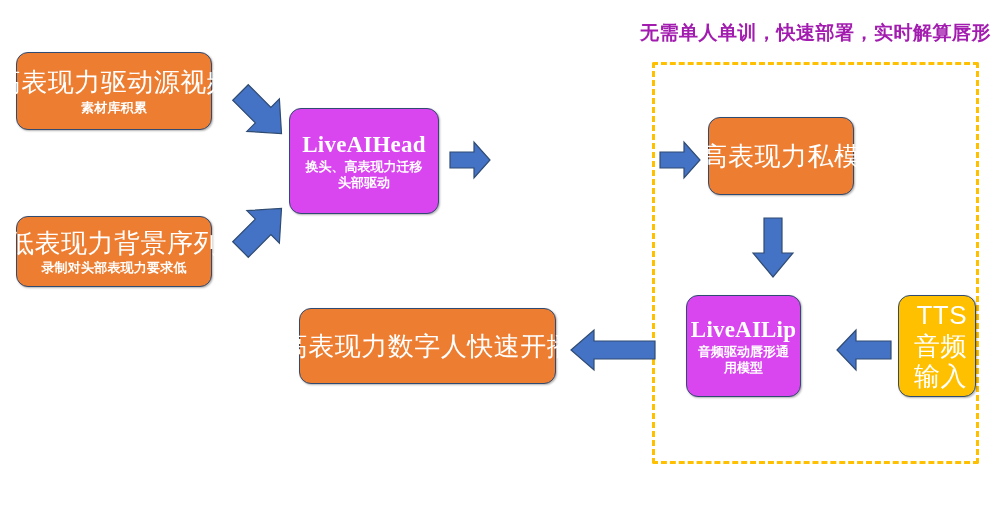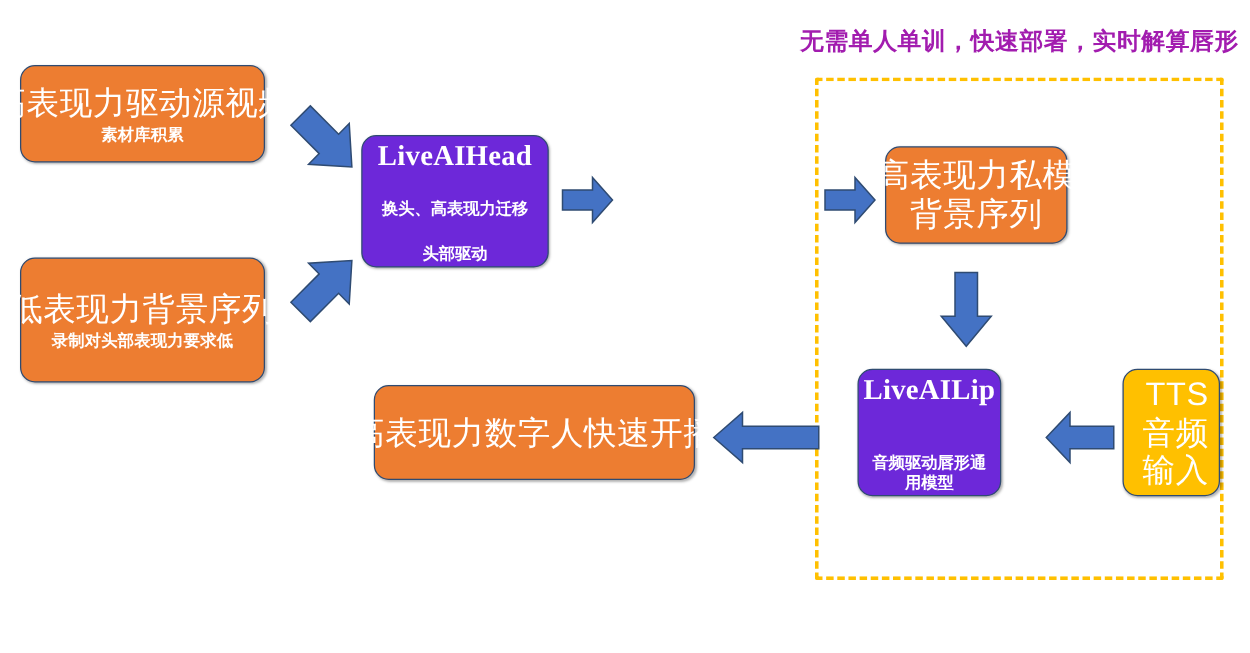--- a/index.html
+++ b/index.html
@@ -28,21 +28,21 @@
     flex-direction: column;
     align-items: center;
     justify-content: center;
     text-align: center;
     color: #ffffff;
     line-height: 1.18;
     box-shadow: 1px 1px 2px rgba(0,0,0,0.30);
     padding: 2px 8px;
   }
   .node.orange { background: #ED7D31; }
-  .node.blue   { background: #6d28d9; justify-content: space-between; }
+  .node.blue   { background: #d946ef; }
   .node.yellow { background: #FFC000; }
 
   .node .title-cn {
     font-size: 26px;
     font-weight: 400;
     letter-spacing: 0.5px;
     white-space: nowrap;
     text-align: right;
   }
   .node .title-cn.wrap { white-space: normal; }
@@ -98,35 +98,34 @@
 
   <div class="header-note" style="left:640px; top:20px;">无需单人单训，快速部署，实时解算唇形</div>
 
   <div class="dashed-frame" style="left:652px; top:62px; width:327px; height:402px;"></div>
 
   <div class="node orange" style="left:16px; top:52px; width:196px; height:78px;">
     <div class="title-cn">高表现力驱动源视频</div>
     <div class="sub-cn">素材库积累</div>
   </div>
 
-  <div class="node orange" style="left:16px; top:206px; width:196px; height:100px;">
+  <div class="node orange" style="left:16px; top:216px; width:196px; height:71px;">
     <div class="title-cn">低表现力背景序列</div>
     <div class="sub-cn">录制对头部表现力要求低</div>
   </div>
 
   <div class="node blue" style="left:289px; top:108px; width:150px; height:106px;">
     <div class="title-en">LiveAIHead</div>
     <div class="sub-en">换头、高表现力迁移</div>
     <div class="sub-en" style="margin-top:0">头部驱动</div>
   </div>
 
 
   <div class="node orange" style="left:708px; top:117px; width:146px; height:78px;">
     <div class="title-cn">高表现力私模</div>
-    <div class="title-cn">背景序列</div>
   </div>
 
   <div class="node blue" style="left:686px; top:295px; width:115px; height:102px;">
     <div class="title-en">LiveAILip</div>
     <div class="sub-en" style="max-width:124px;">音频驱动唇形通用模型</div>
   </div>
 
   <div class="node yellow" style="left:898px; top:295px; width:78px; height:102px;">
     <div class="title-cn wrap" style="max-width:66px;">TTS音频输入</div>
   </div>

